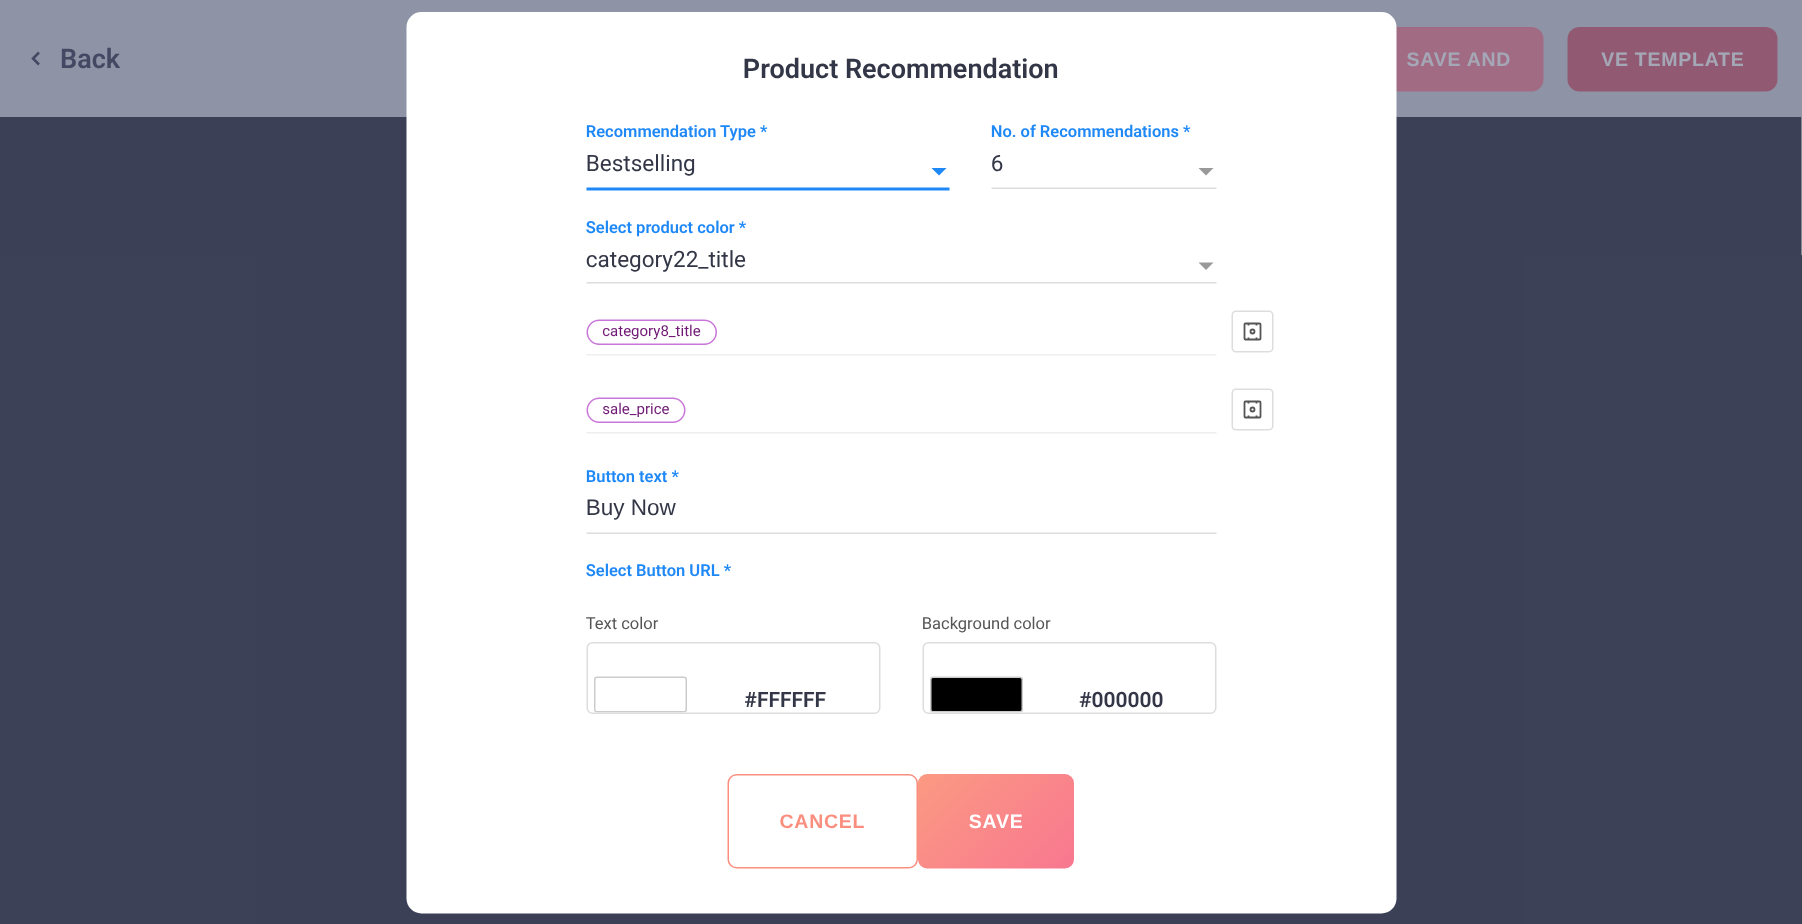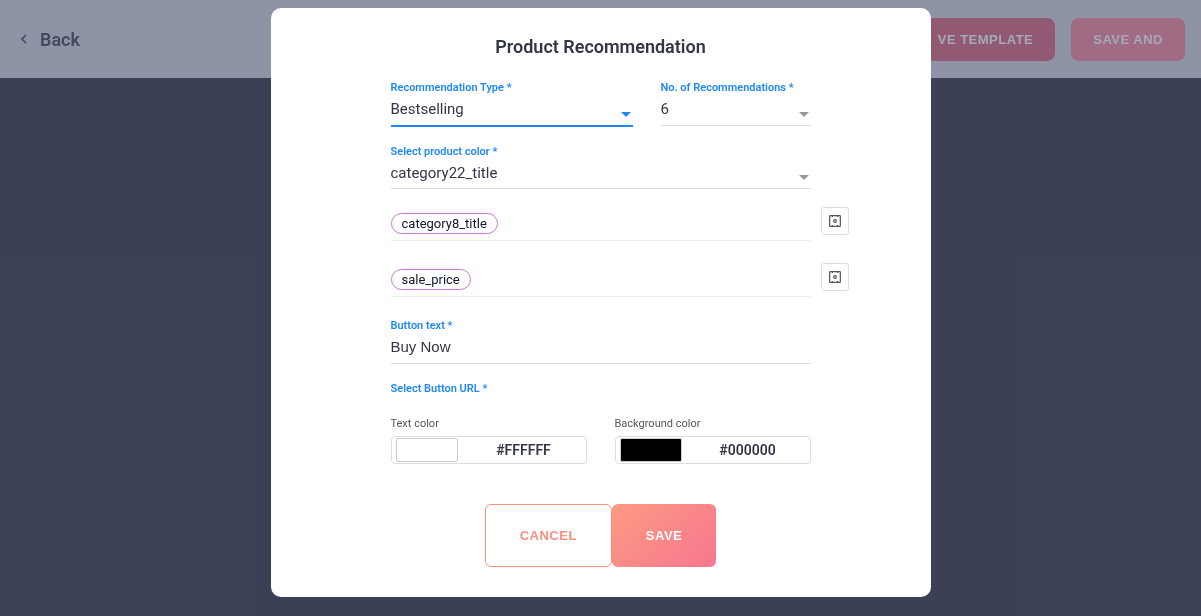--- a/index.html
+++ b/index.html
@@ -137,22 +137,22 @@
       border-bottom: 1px solid #eee;
       padding: 6px 0;
       margin-bottom: 22px;
       position: relative;
     }
     .tag {
       display: inline-block;
       border: 1px solid #c977d9;
       border-radius: 12px;
       padding: 2px 10px;
-      font-size: 13px;
-      color: #0f172a;
+      font-size: 10px;
+      color: #701a75;
     }
     .expand-icon-btn {
       position: absolute;
       right: -38px;
       top: 0;
       width: 28px;
       height: 28px;
       border: 1px solid #ddd;
       border-radius: 3px;
       background: #fff;
@@ -175,24 +175,24 @@
       flex: 1;
     }
     .color-label {
       font-size: 11px;
       color: #555;
       display: block;
       margin-bottom: 6px;
     }
     .color-input-wrap {
       display: flex;
-      align-items: center;
+      align-items: flex-end;
       border: 1px solid #ddd;
       border-radius: 4px;
-      height: 28px;
+      height: 48px;
       overflow: hidden;
     }
     .color-swatch {
       width: 62px;
       height: 24px;
       margin: 0 4px;
       border: 1px solid #ccc;
       border-radius: 2px;
     }
     .color-hex {
@@ -235,22 +235,22 @@
 <div class="top-bar">
   <div class="back-section">
     <span class="back-icon">
       <svg viewBox="0 0 24 24" fill="none" stroke="currentColor" stroke-width="2.5">
           <path d="M15 18l-6-6 6-6"></path>
         </svg>
     </span>
     <span class="back-text">Back</span>
   </div>
   <div class="top-buttons">
+    <button class="top-btn btn-pink">SAVE AND </button>
     <button class="top-btn btn-red">VE TEMPLATE</button>
-    <button class="top-btn btn-pink">SAVE AND </button>
   </div>
 </div>
 
 <div class="overlay">
   <div class="modal">
     <div class="modal-title">Product Recommendation</div>
 
     <div class="form-row">
       <div class="form-group">
         <label class="field-label">Recommendation Type *</label>

